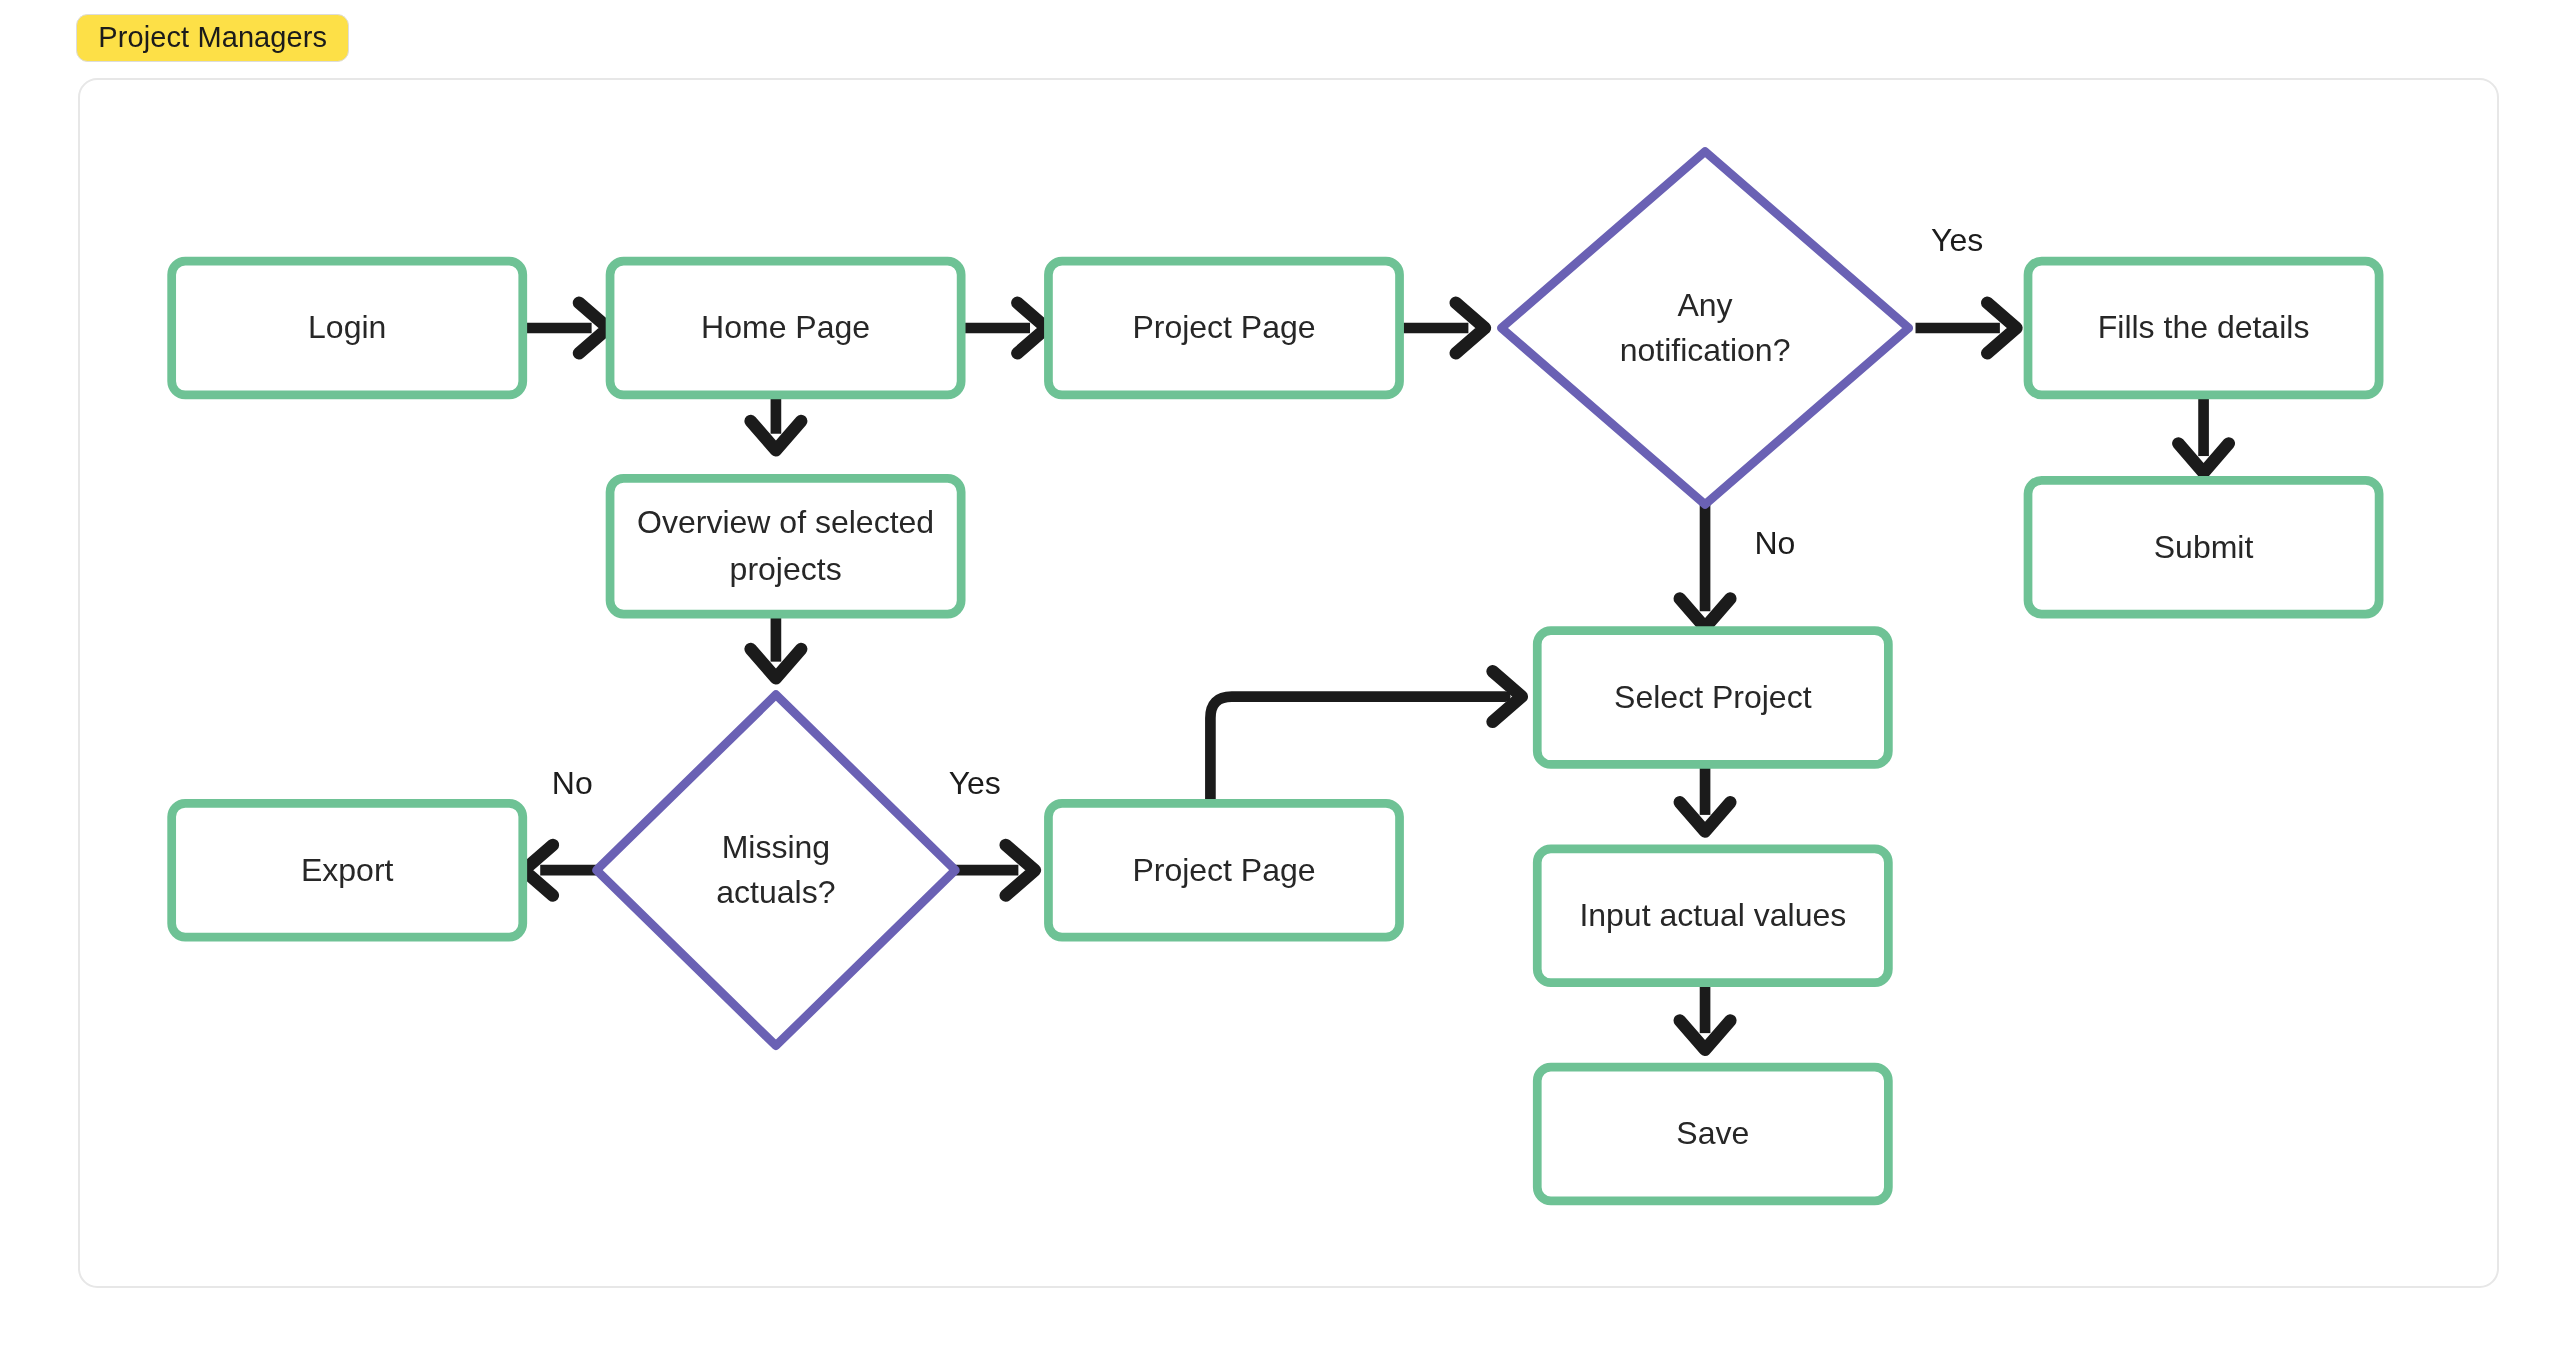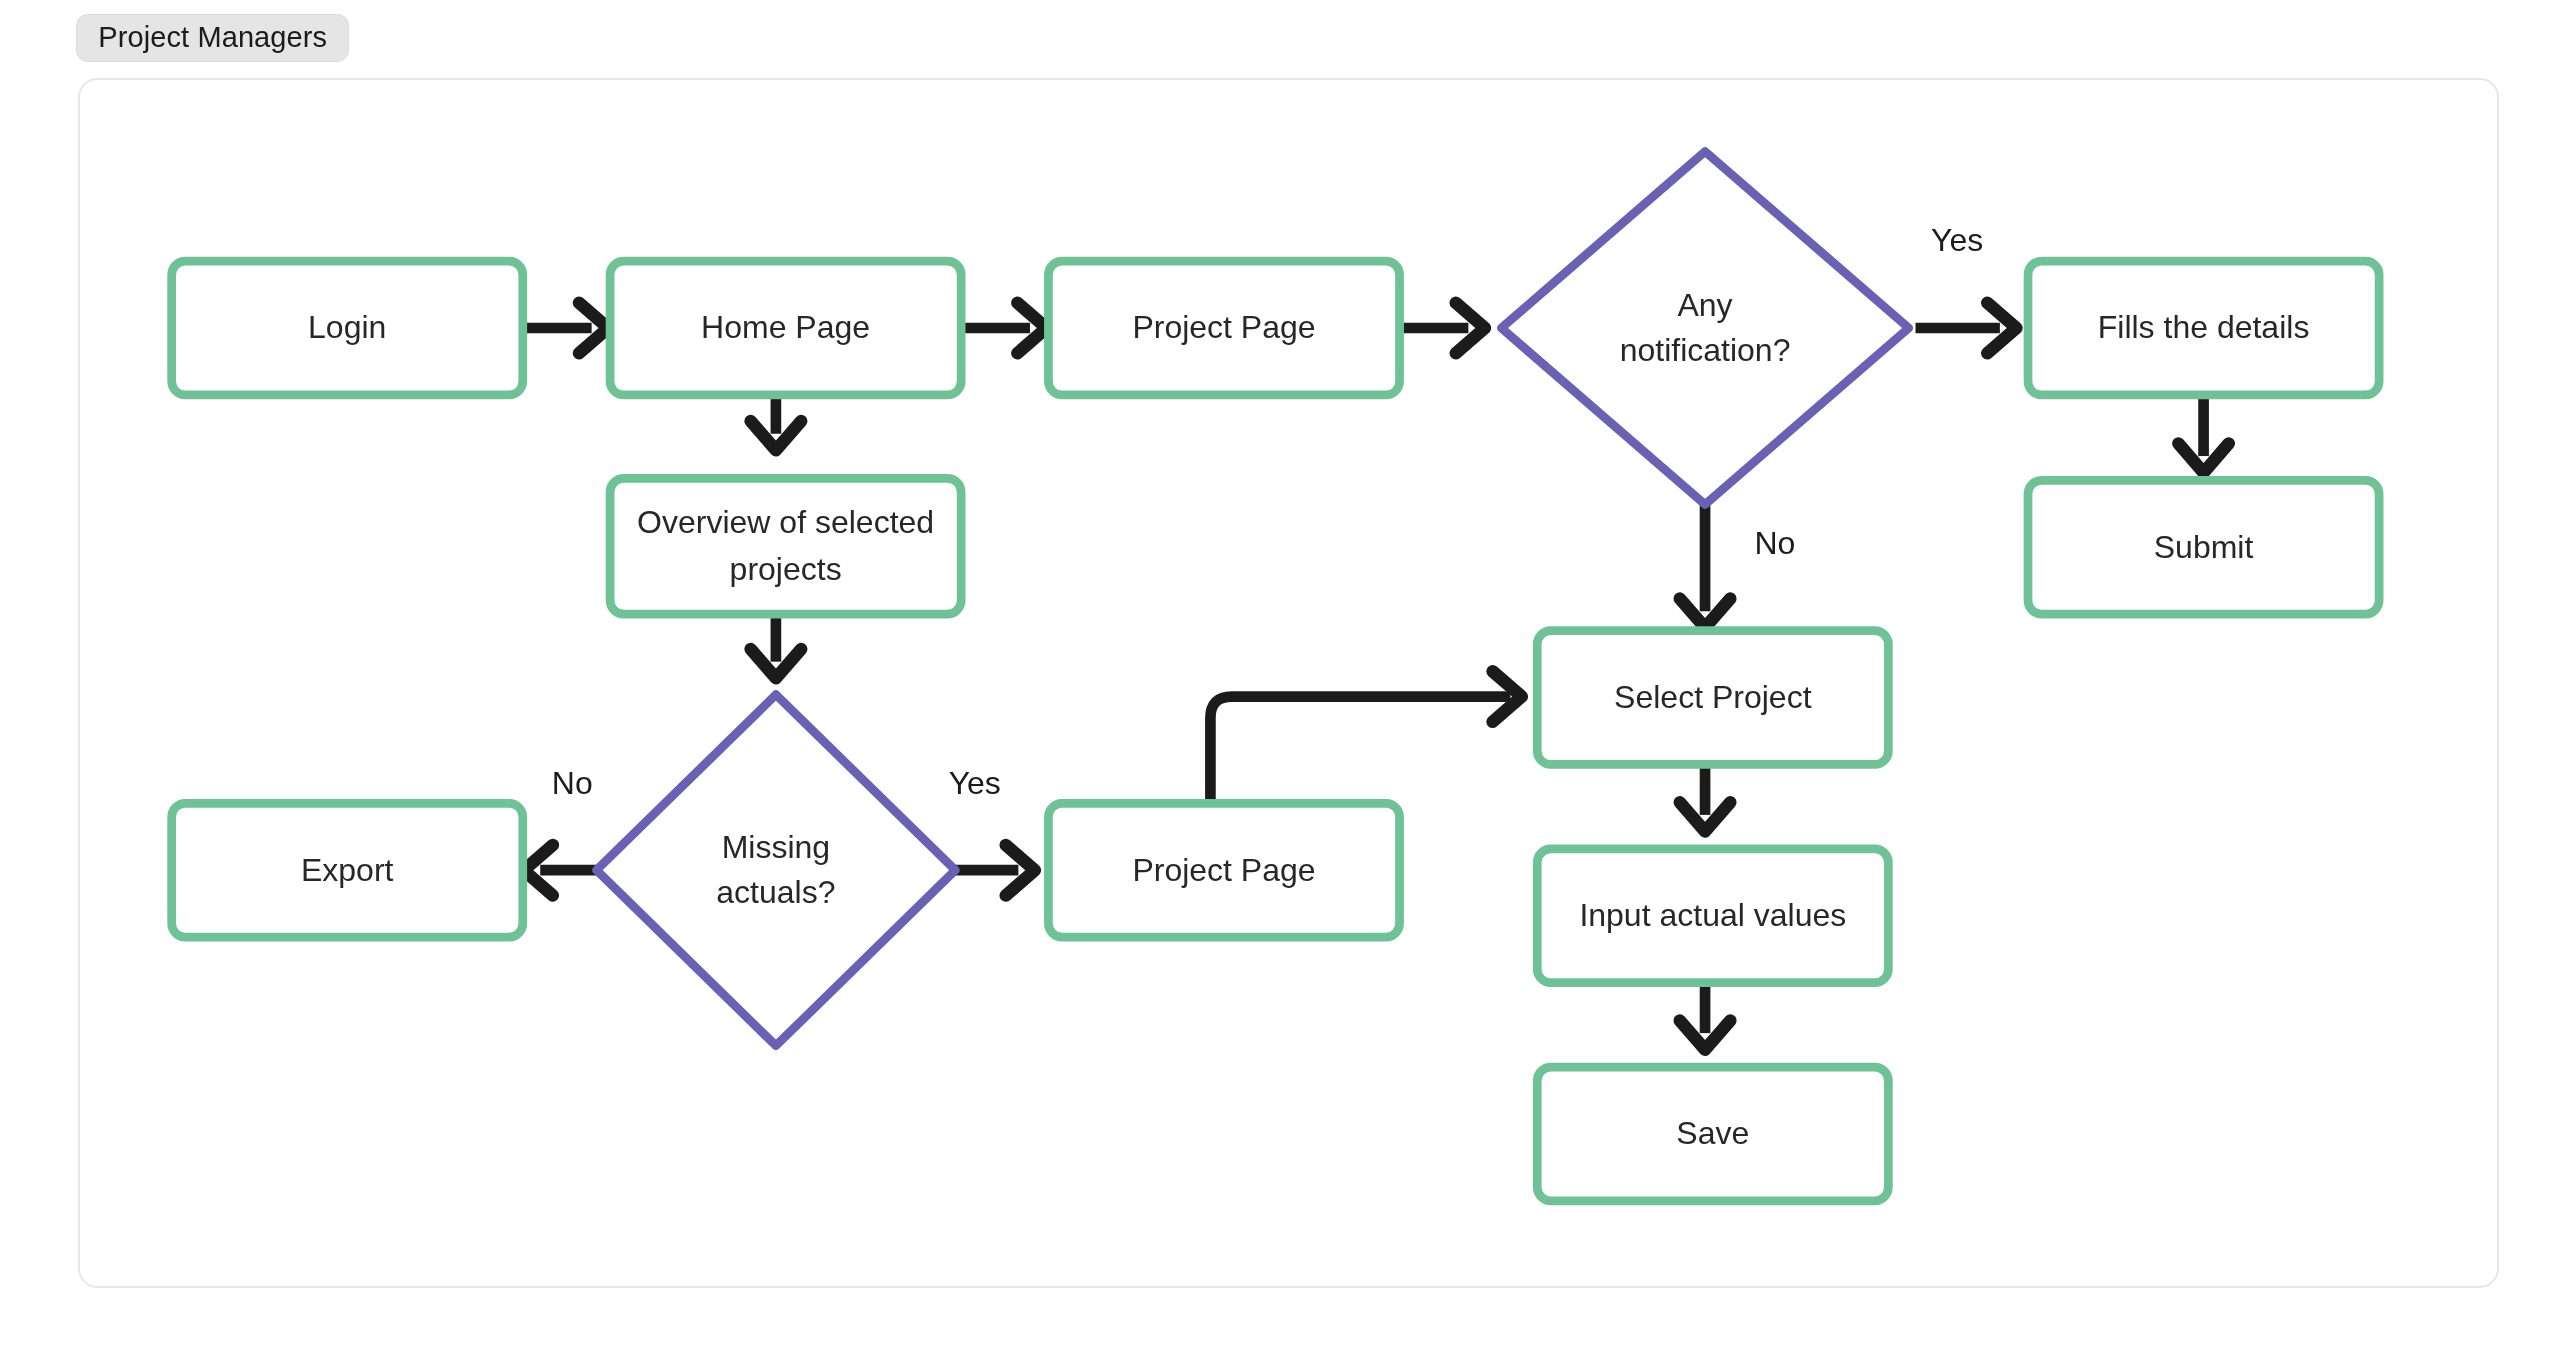--- a/index.html
+++ b/index.html
@@ -19,21 +19,21 @@
     height: 1366px;
   }
   .tab-chip {
     position: absolute;
     left: 76px;
     top: 13.6px;
     height: 48px;
     display: flex;
     align-items: center;
     padding: 0 21.3px;
-    background: #e5e5e5;
+    background: #fde047;
     border: 1px solid #dcdcdc;
     border-radius: 11.6px;
     font-size: 29px;
     color: #1b1b1b;
     letter-spacing: 0.1px;
     white-space: nowrap;
     box-sizing: border-box;
   }
   .canvas-frame {
     position: absolute;

